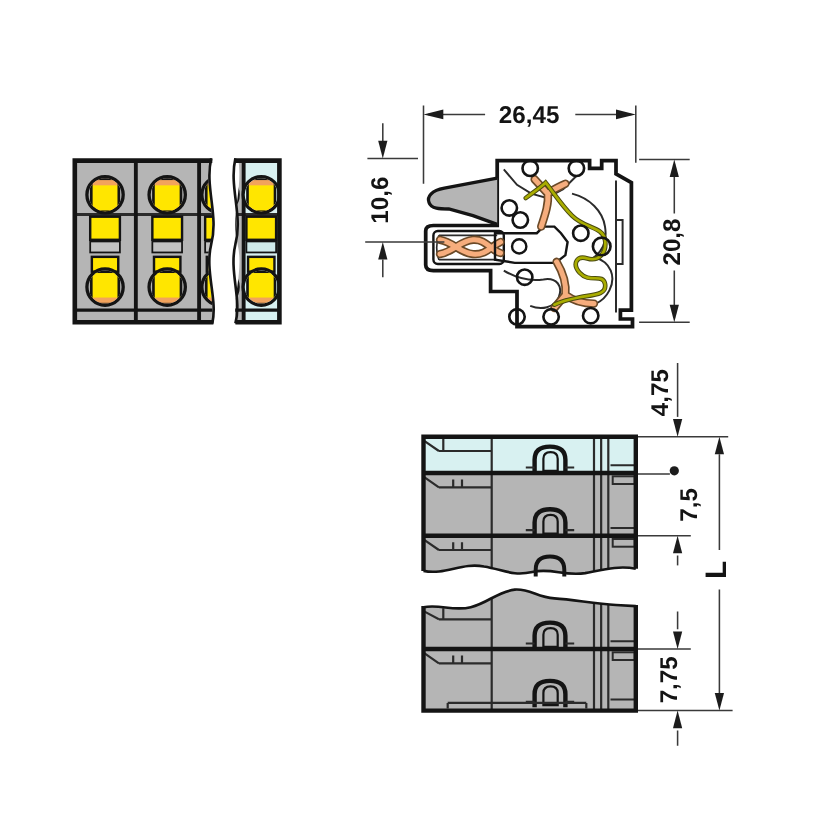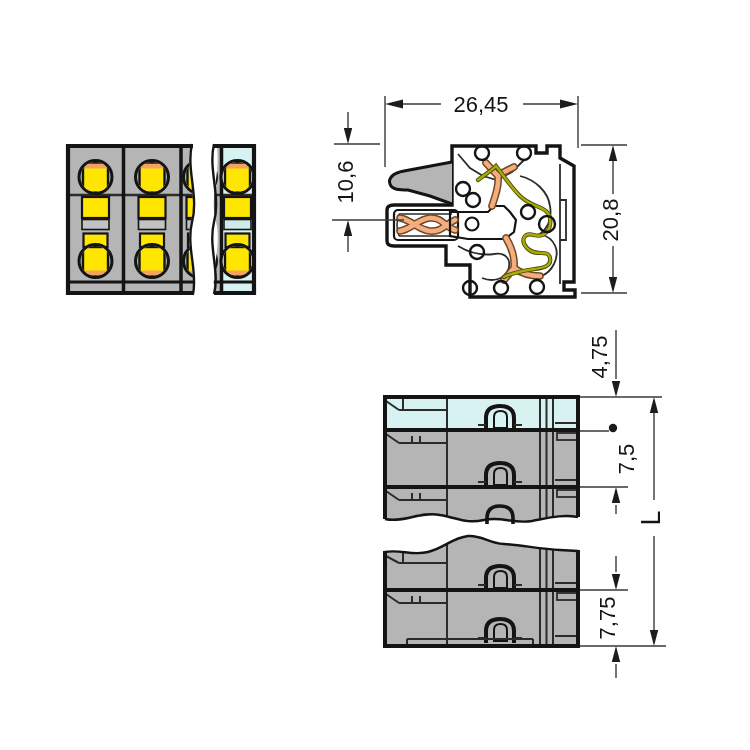--- a/index.html
+++ b/index.html
@@ -1,17 +1,17 @@
 <!DOCTYPE html>
 <html><head>
 <meta charset="utf-8">
 <style>
   html,body{margin:0;padding:0;background:#ffffff;}
   .canvas{width:750px;height:750px;background:#ffffff;position:relative;overflow:hidden;
-          font-family:"Liberation Sans", sans-serif;}
+          font-family:"Liberation Sans", sans-serif;font-weight:bold;}
   svg{display:block;}
   
   .body-fill{fill:#b5b5b5;}
   .cyan-fill{fill:#d8f1f1;}
   .yellow{fill:#ffe600;}
   .orange{fill:#f2a35c;}
   .salmon{fill:#f6ad7d;}
   .recess{fill:var(--pole-recess,#c2c2c2);}
   .white{fill:#ffffff;}
   

